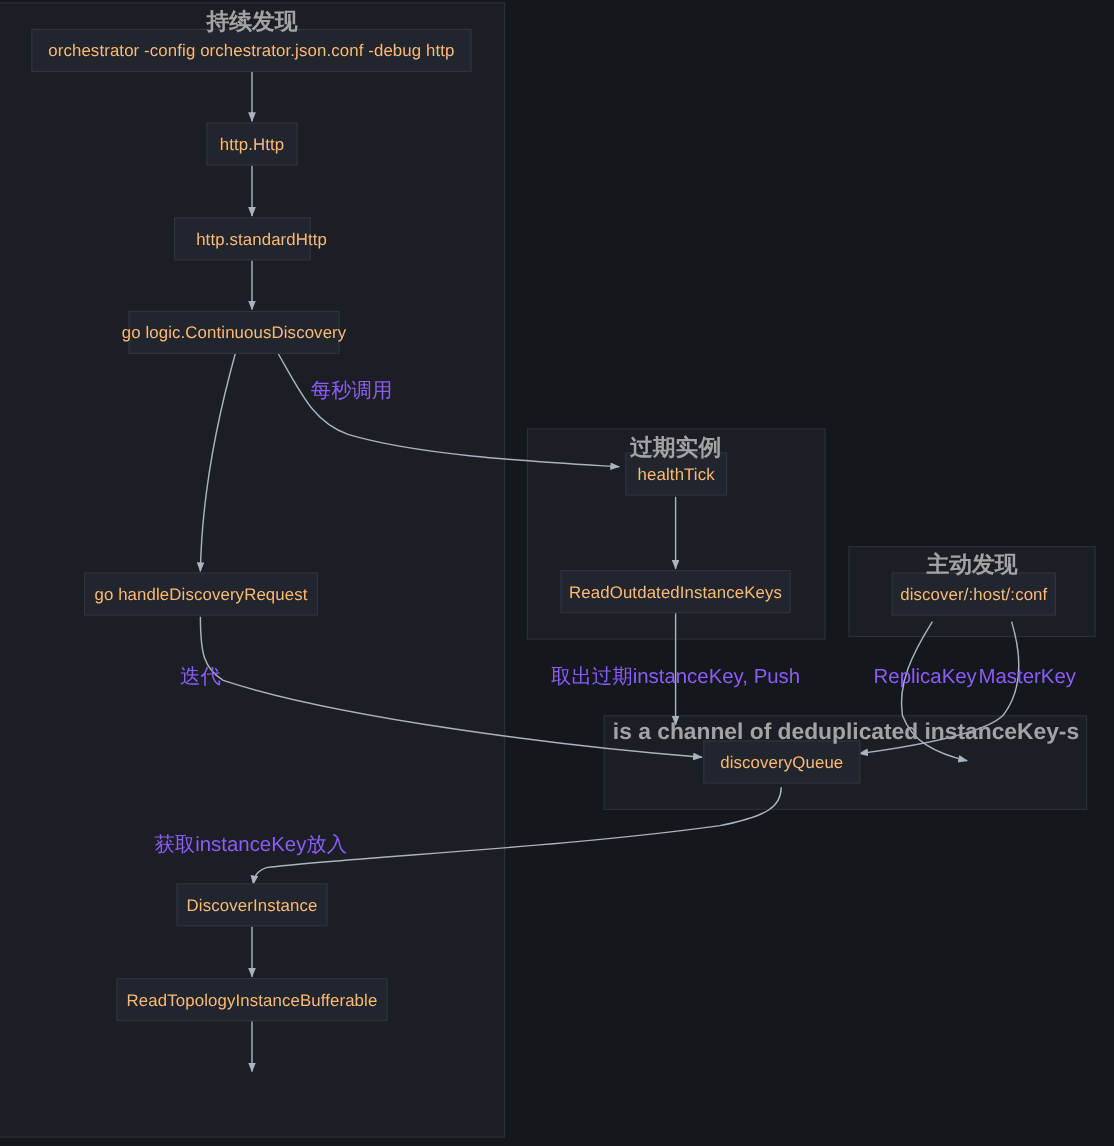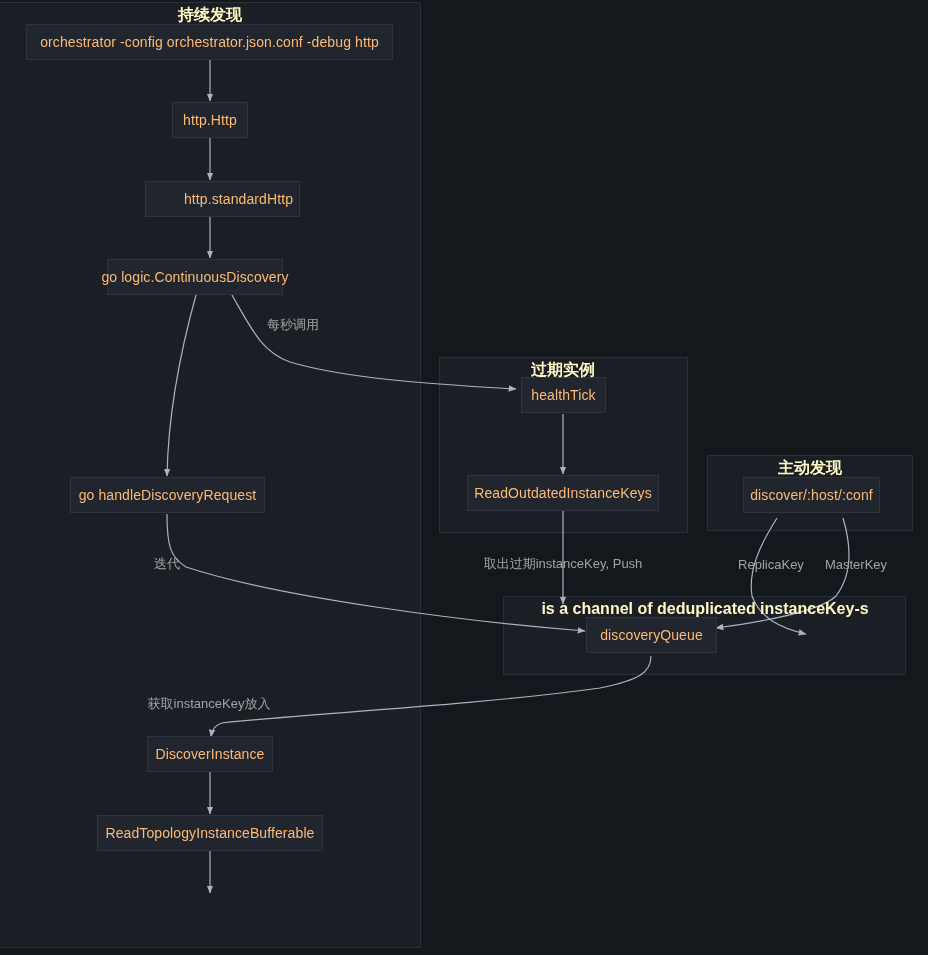--- a/index.html
+++ b/index.html
@@ -23,43 +23,43 @@
     pointer-events: none;
   }
   .group {
     position: absolute;
     background: #1b1e24;
     border: 1px solid #2a2f38;
     box-sizing: border-box;
   }
   .group-title {
     position: absolute;
-    color: #fef9c3;
-    font-size: 16px;
+    color: #a3a3a3;
+    font-size: 19px;
     font-weight: 700;
     white-space: nowrap;
     transform: translateX(-50%);
   }
   .node {
     position: absolute;
     background: #21262e;
     border: 1px solid #2e343d;
     box-sizing: border-box;
     display: flex;
     align-items: center;
     justify-content: center;
     color: #fdba74;
     font-size: 14px;
     white-space: nowrap;
     letter-spacing: 0.1px;
   }
   .edge-label {
     position: absolute;
-    color: #a3a3a3;
-    font-size: 13px;
+    color: #8b5cf6;
+    font-size: 17px;
     white-space: nowrap;
     transform: translate(-50%, -50%);
     z-index: 5;
   }
 </style>
 </head>
 <body>
 
 <div id="canvas">
 
@@ -86,21 +86,21 @@
       <path d="M777,518 C760,545 748,570 752,596 C760,618 780,628 806,634"></path>
       <path d="M843,518 C852,548 852,575 836,596 C820,612 760,622 716,628"></path>
       <path d="M651,656 C651,672 640,680 600,688 C470,706 300,714 222,723 C214,726 212,730 211,737"></path>
       <path d="M210,772 L210,814"></path>
       <path d="M210,851 L210,893"></path>
     </g>
   </svg>
 
   <div class="node" style="left:26px; top:24px; width:367px; height:36px;">orchestrator -config orchestrator.json.conf -debug http</div>
   <div class="node" style="left:172px; top:102px; width:76px; height:36px;">http.Http</div>
-  <div class="node" style="left:145px; top:181px; width:155px; height:36px;padding-left:32px;">http.standardHttp</div>
+  <div class="node" style="left:145px; top:181px; width:114px; height:36px;padding-left:32px;">http.standardHttp</div>
   <div class="node" style="left:107px; top:259px; width:176px; height:36px;">go logic.ContinuousDiscovery</div>
   <div class="node" style="left:70px; top:477px; width:195px; height:36px;">go handleDiscoveryRequest</div>
   <div class="node" style="left:521px; top:377px; width:85px; height:36px;">healthTick</div>
   <div class="node" style="left:467px; top:475px; width:192px; height:36px;">ReadOutdatedInstanceKeys</div>
   <div class="node" style="left:743px; top:477px; width:137px; height:36px;">discover/:host/:conf</div>
   <div class="node" style="left:586px; top:617px; width:131px; height:36px;">discoveryQueue</div>
   <div class="node" style="left:97px; top:815px; width:226px; height:36px;">ReadTopologyInstanceBufferable</div>
   <div class="node" style="left:147px; top:736px; width:126px; height:36px;">DiscoverInstance</div>
 
   <div class="group-title" style="left:210px; top:5px;">持续发现</div>

